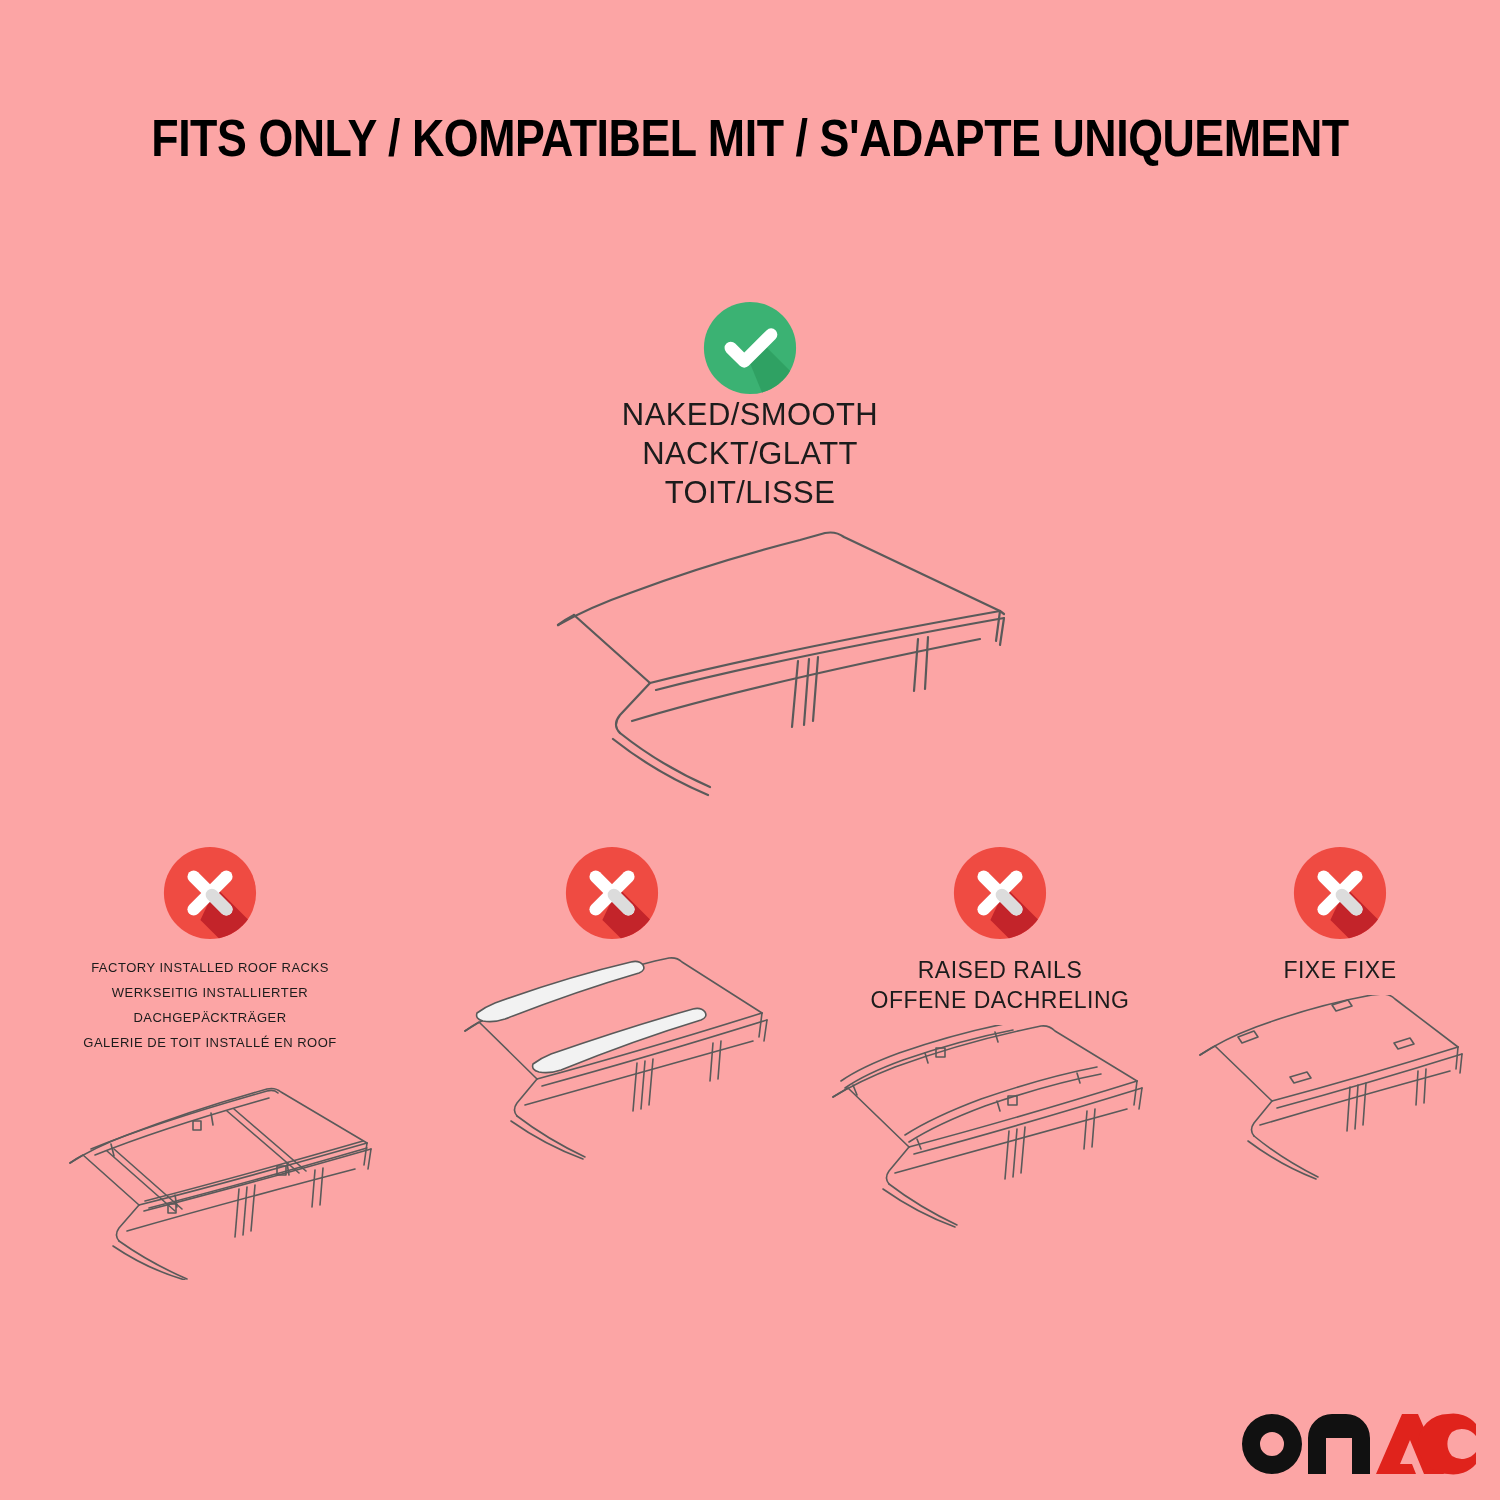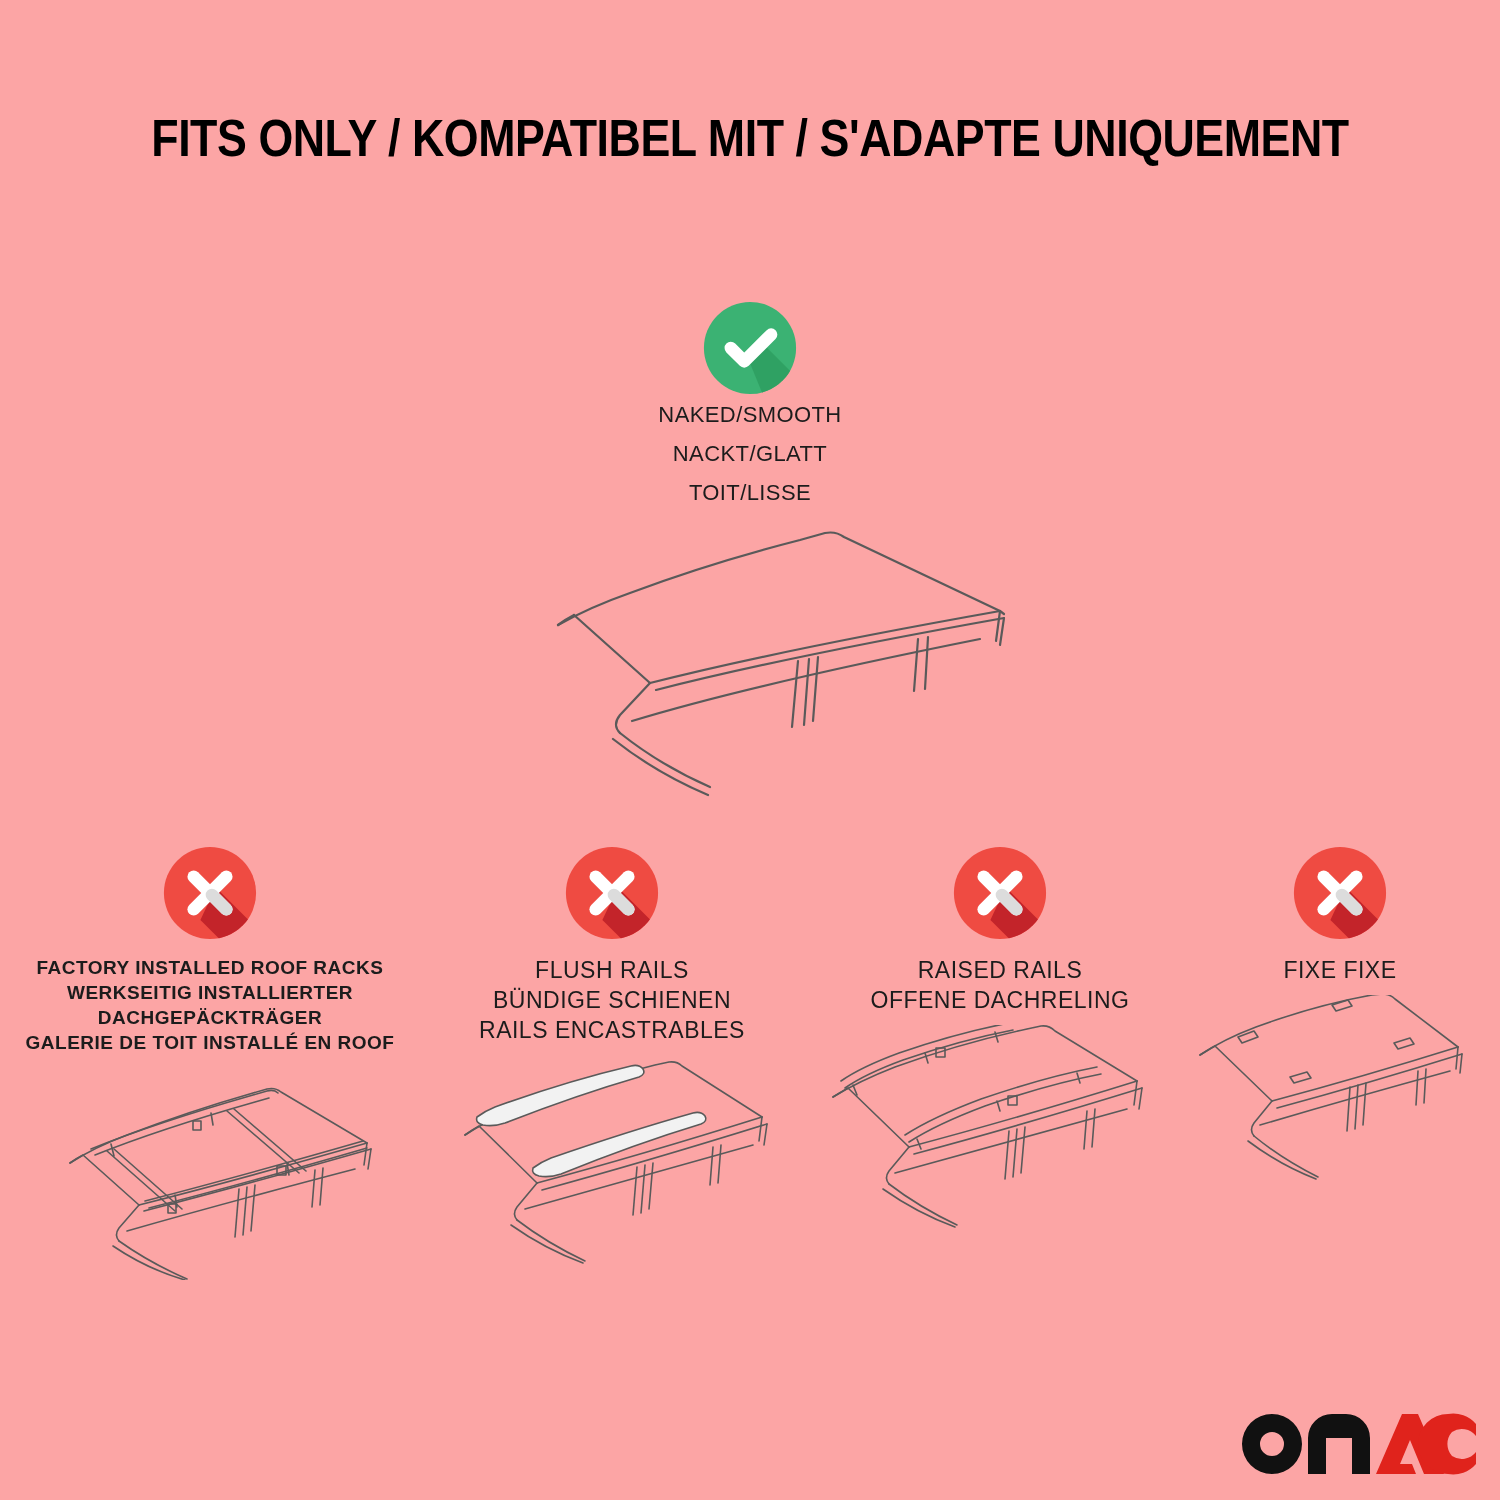--- a/index.html
+++ b/index.html
@@ -45,21 +45,21 @@
   .badge svg { display: block; width: 100%; height: 100%; }
 
   
   .hero-badge { left: 702px; top: 300px; }
   .hero-label {
     position: absolute;
     left: 450px;
     top: 395px;
     width: 600px;
     text-align: center;
-    font-size: 22px;
+    font-size: 31px;
     line-height: 39px;
     letter-spacing: 0.4px;
     color: #1c1c1c;
   }
   .hero-art {
     position: absolute;
     left: 480px;
     top: 515px;
     width: 560px;
     height: 290px;
@@ -83,23 +83,22 @@
     top: auto;
     margin: 0 auto;
   }
   .col-label {
     margin-top: 14px;
     text-align: center;
     color: #1c1c1c;
     letter-spacing: 0.5px;
   }
   .col-label.small {
-    font-size: 19px;
+    font-size: 13px;
     line-height: 25px;
-    font-weight: bold;
   }
   .col-label.normal {
     font-size: 23px;
     line-height: 30px;
   }
   .col-art {
     margin-top: 10px;
     width: 100%;
     height: 215px;
   }
@@ -256,25 +255,20 @@
         <circle cx="50" cy="50" r="48" fill="#EF4B42"></circle>
         <g clip-path="url(#xClip1)">
           <polygon points="56,44 68,56 100,88 100,100 62,100 40,78" fill="#C3242A"></polygon>
         </g>
         <g stroke-linecap="round" stroke-width="13" fill="none">
           <path d="M33 33 L67 67" stroke="#FFFFFF"></path>
           <path d="M67 33 L33 67" stroke="#FFFFFF"></path>
           <path d="M52 52 L67 67" stroke="#DCDCDC"></path>
         </g>
       </svg>
-    </div>
-    <div class="col-label normal">
-      <div>FLUSH RAILS</div>
-      <div>BÜNDIGE SCHIENEN</div>
-      <div>RAILS ENCASTRABLES</div>
     </div>
     <div class="col-art">
       <svg viewBox="0 0 390 215">
         <g fill="none" stroke="#5A5A5A" stroke-width="1.6" stroke-linecap="round" stroke-linejoin="round">
           <path d="M48 80 Q72 64 106 52 Q172 26 238 10 L252 7 Q260 6 265 11 L345 62"></path>
           <path d="M48 80 Q55 75 62 71 L120 128"></path>
           <path d="M120 128 L100 152 Q95 159 100 165"></path>
           <path d="M100 165 Q130 188 168 206"></path>
           <path d="M94 170 Q128 194 166 208"></path>
           <path d="M120 128 Q224 100 345 62"></path>

